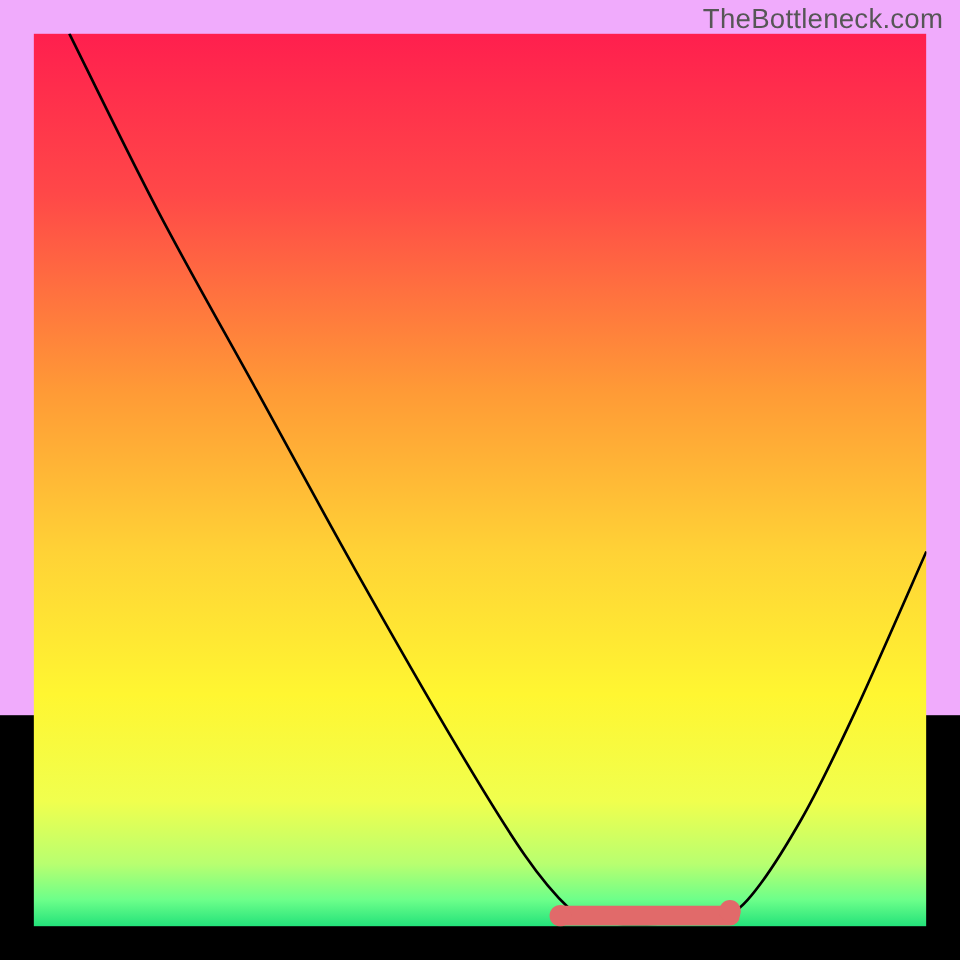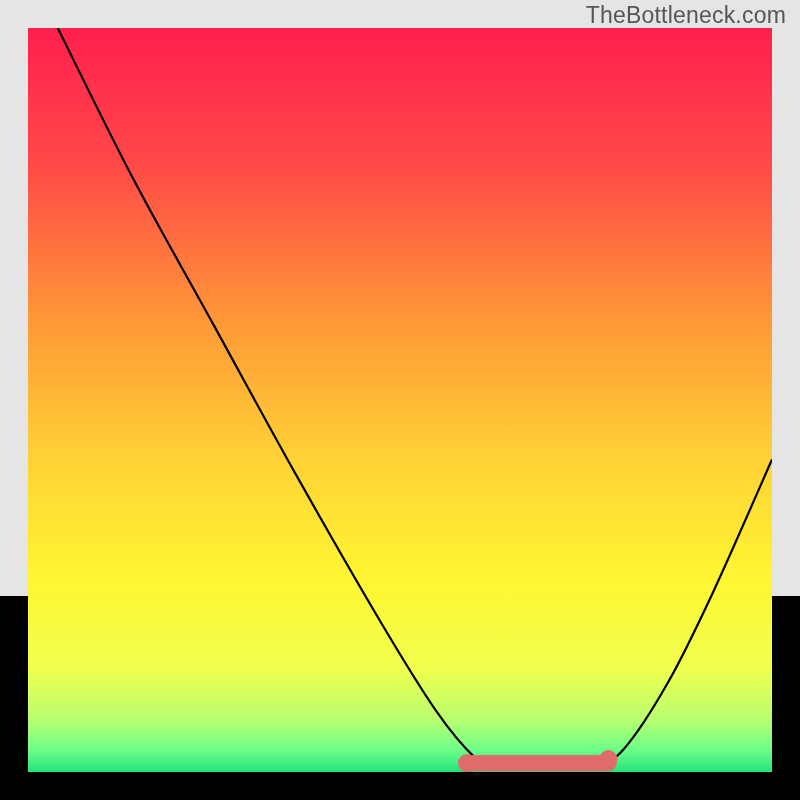--- a/index.html
+++ b/index.html
@@ -9,21 +9,21 @@
     height: 800px;
     background: #000;
     overflow: hidden;
   }
   .frame {
     position: absolute;
     left: 0;
     top: 0;
     width: 800px;
     height: 596px;
-    background: #e5e5e5;
+    background: #f0abfc;
   }
   .watermark {
     position: absolute;
     top: 2px;
     right: 14px;
     font-family: Arial, Helvetica, sans-serif;
     font-size: 23px;
     color: #565656;
     letter-spacing: 0.2px;
   }

